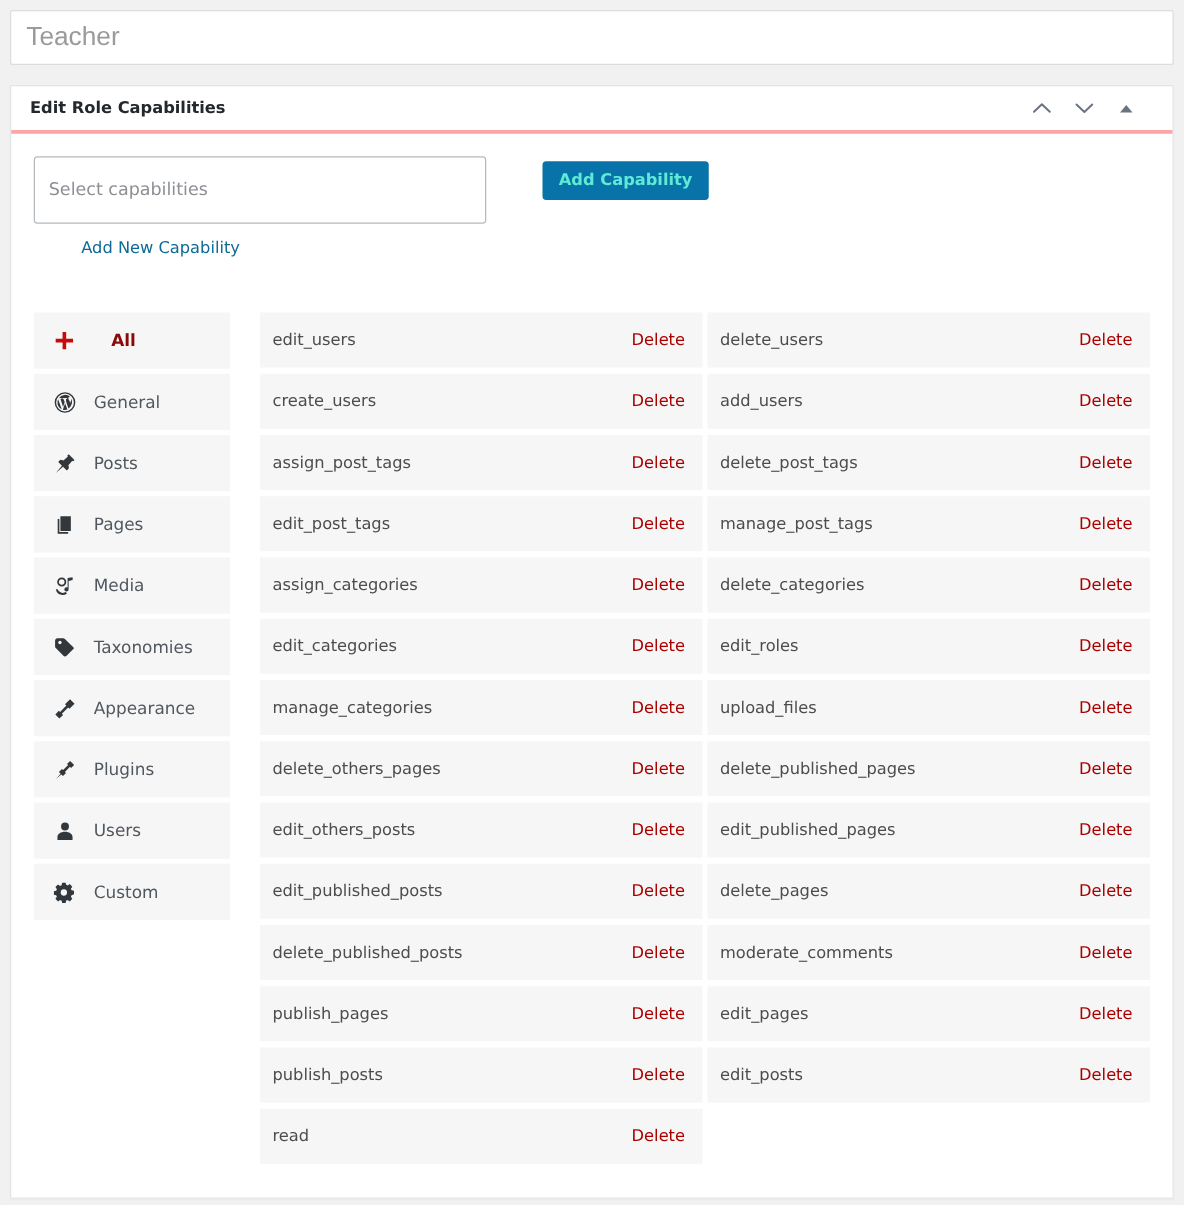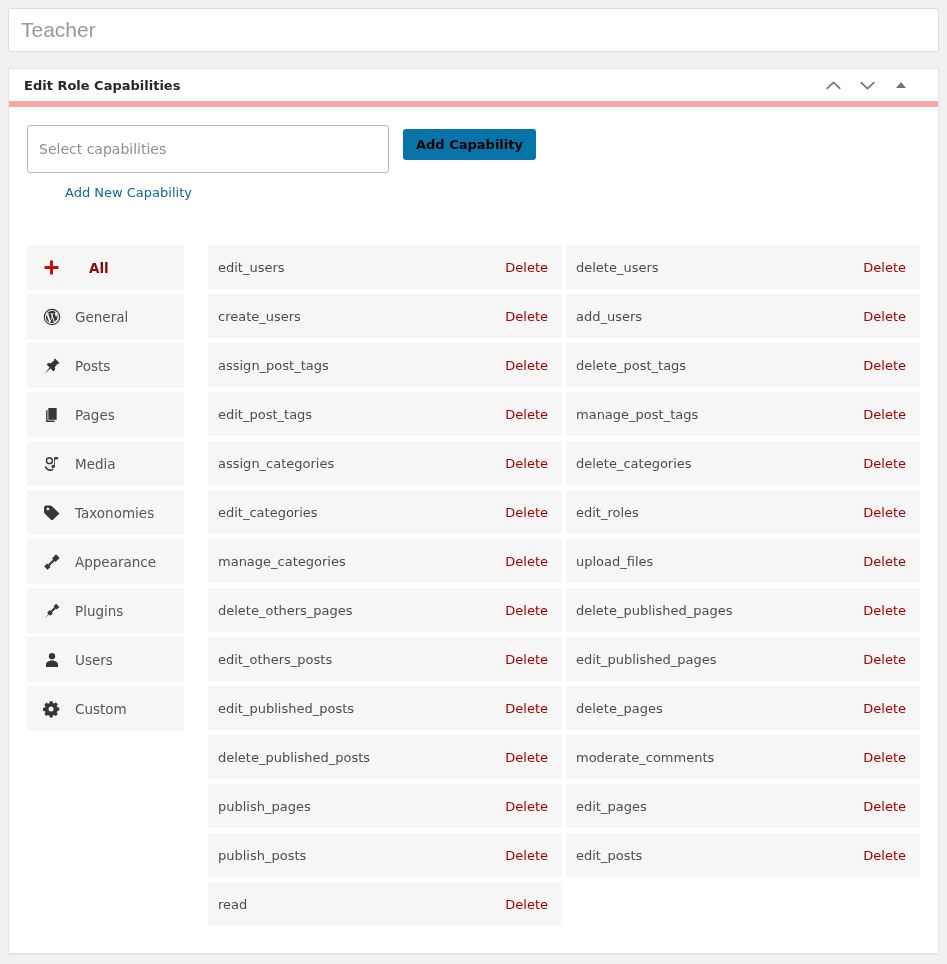--- a/index.html
+++ b/index.html
@@ -37,21 +37,21 @@
     position: absolute;
     left: 8px;
     top: 68px;
     width: 931px;
     background: #fff;
     border: 1px solid #e2e4e7;
     box-shadow: 0 1px 1px rgba(0,0,0,.04);
   }
   .panel-header {
     height: 38px;
-    border-bottom: 6px solid #fca5a5;
+    border-bottom: 3px solid #fca5a5;
     display: flex;
     align-items: center;
     padding: 0 24px 0 15px;
   }
   .panel-title {
     font-size: 13px;
     font-weight: bold;
     color: #23282d;
     flex: 1;
   }
@@ -62,45 +62,46 @@
     cursor: pointer;
     color: #72777c;
   }
   .panel-ctl svg { display: block; }
 
   
   .panel-body { padding: 18px 18px 22px 18px; }
   .toolbar { display: flex; align-items: flex-start; gap: 14px; }
   .cap-select {
     width: 362px;
-    height: 48px;
+    height: 54px;
     border: 1px solid #b4b9be;
     border-radius: 3px;
     background: #fff;
     display: flex;
     align-items: center;
     padding: 0 11px;
     font-size: 14px;
     color: #8c8f94;
     cursor: text;
   }
   .btn-primary {
     height: 31px;
     background: #0e76a8;
     background: #0873a8;
-    color: #000000;
+    color: #5eead4;
     border: none;
     border-radius: 3px;
     font-family: "DejaVu Sans", "Liberation Sans", sans-serif;
     font-size: 13px;
     font-weight: bold;
     padding: 0 13px;
     cursor: pointer;
     margin-top: 4px;
     white-space: nowrap;
+    margin-left: 31px;
   }
   .add-new-link {
     display: inline-block;
     margin-top: 12px;
     font-size: 13px;
     color: #0e6a96;
     text-decoration: none;
     cursor: pointer;
     margin-left: 38px;
   }

